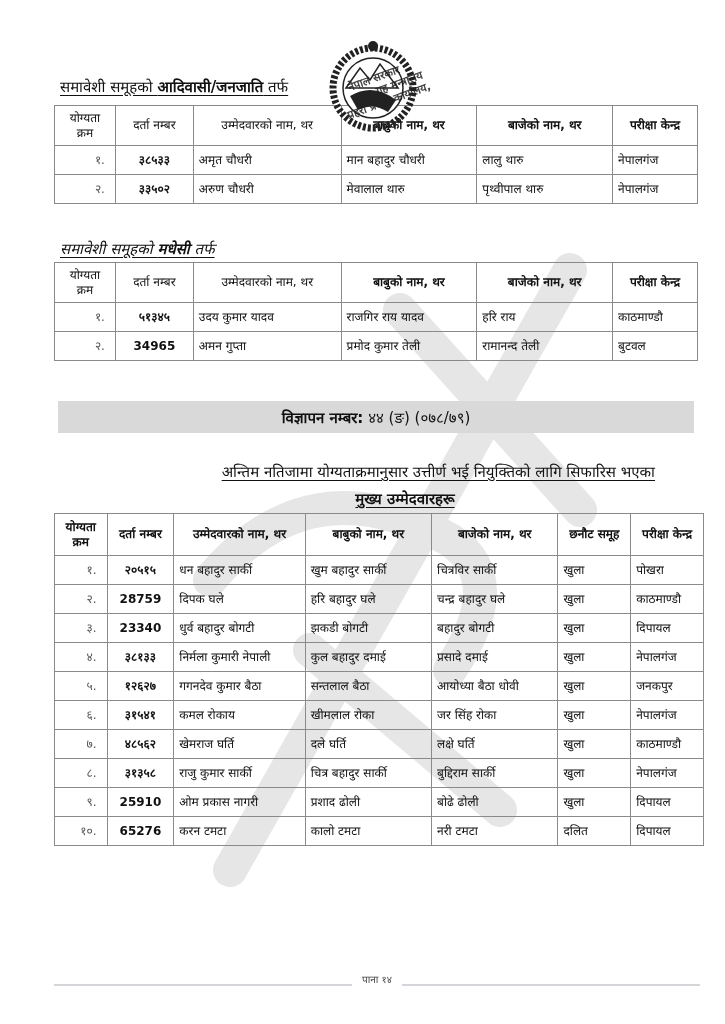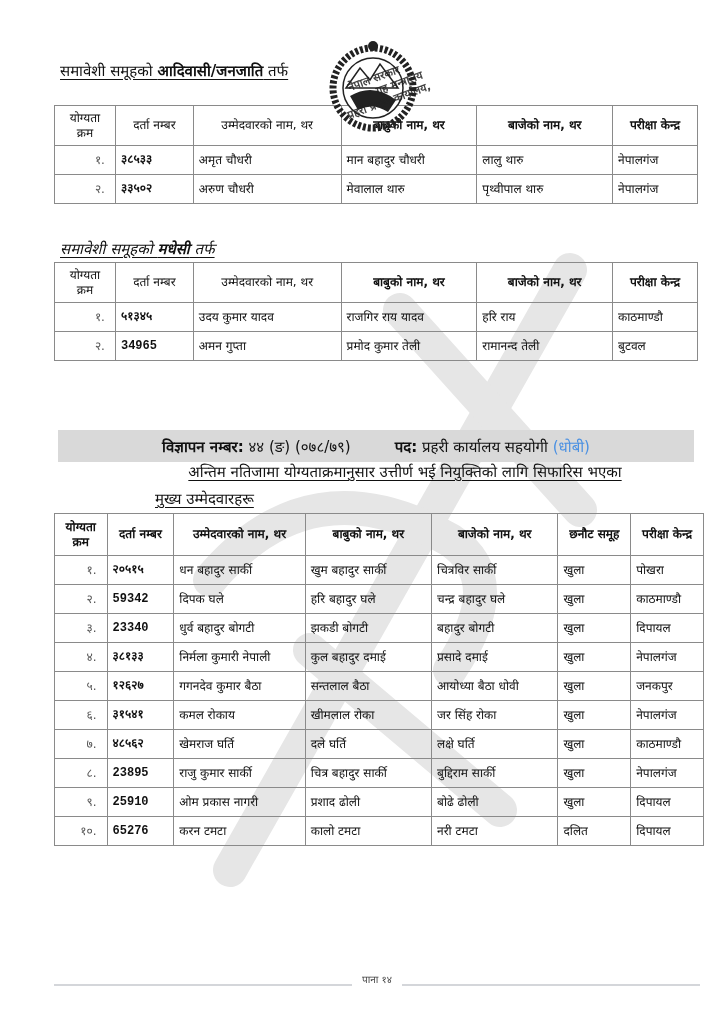--- a/index.html
+++ b/index.html
@@ -19,42 +19,42 @@
   .section-title b { font-weight:bold; }
   table.grid {
     position:absolute; border-collapse:collapse; font-size:12px; background:transparent;
   }
   table.grid th, table.grid td {
     border:1px solid #8a8a8a; padding:0 5px; line-height:15px;
   }
   table.grid th { font-weight:normal; text-align:center; font-size:12px; }
   table.grid th.bold { font-weight:bold; }
   table.grid td.num { text-align:right; padding-right:10px; color:#555; }
-  table.grid td.reg { font-weight:bold;font-family:Liberation Mono, monospace; }
+  table.grid td.reg { text-align:center; font-weight:bold; }
   .seal {
     position:absolute; left:318px; top:38px; width:110px; height:110px; z-index:2;
   }
   .seal-text {
     position:absolute; left:318px; top:92px; width:200px; z-index:3;
     font-size:11px; font-weight:bold; color:#222; transform:rotate(-20deg);
     transform-origin:left top; opacity:0.85; white-space:nowrap; line-height:13px;
   }
   .advert-bar {
     position:absolute; left:58px; top:401px; width:636px; height:32px; background:#d9d9d9;
-    display:flex; align-items:center; justify-content:center; gap:44px; font-size:15px;margin-top:29px;
+    display:flex; align-items:center; justify-content:center; gap:44px; font-size:15px;
   }
   .advert-bar .lbl { font-weight:bold; }
   .advert-bar .hl { color:#4a90e2; }
   .heading-main {
-    position:absolute; left:155px; top:461px; width:500px; text-align:center;
+    position:absolute; left:155px; top:461px; width:500px; text-align:right;
     font-size:15px; text-decoration:underline; text-underline-offset:3px; white-space:nowrap;
   }
   .heading-sub {
-    position:absolute; left:155px; top:488px; width:500px; 
-    font-size:15px; font-weight:normal; text-decoration:underline; text-underline-offset:3px;
+    position:absolute; left:155px; top:488px; width:500px; text-align:center;
+    font-size:15px; font-weight:bold; text-decoration:underline; text-underline-offset:3px;
   }
   .footer {
     position:absolute; left:54px; top:974px; width:646px; height:12px; display:flex; align-items:flex-end;
   }
   .footer .line { flex:1; height:2px; background:#d4d6da; }
   .footer .page { font-size:10px; color:#444; padding:0 10px; }
 </style>
 </head>
 <body>
 
@@ -75,21 +75,21 @@
     <path d="M28 50 L42 30 L52 42 L62 26 L80 50 Z" fill="#fff" stroke="#222" stroke-width="1.5"></path>
     <path d="M32 58 Q55 44 78 62 L70 74 Q55 64 40 72 Z" fill="#222"></path>
     <circle cx="55" cy="8" r="5" fill="#222"></circle>
   </svg>
   <div class="seal-text">
     <div style="padding-left:30px">नेपाल सरकार</div>
     <div style="padding-left:55px">गृह मन्त्रालय</div>
     <div style="padding-left:20px">प्रहरी प्रधान कार्यालय,</div>
   </div>
 
-  <div class="section-title" style="left:60px; top:60px;">
+  <div class="section-title" style="left:60px; top:76px;">
     <span>समावेशी समूहको </span><b>आदिवासी/जनजाति</b><span> तर्फ</span>
   </div>
 
   <table class="grid" id="t1" style="left:54px; top:105px; width:644px;">
     <colgroup>
         <col style="width:61px">
         <col style="width:78px">
         <col style="width:148px">
         <col style="width:136px">
         <col style="width:136px">
@@ -165,25 +165,20 @@
           <td>रामानन्द तेली</td>
           <td>बुटवल</td>
         </tr>
       </tbody>
   </table>
 
   <div class="advert-bar">
     <span>
       <span class="lbl">विज्ञापन नम्बर:</span>
       <span>४४ (ङ) (०७८/७९)</span>
-    </span>
-    <span>
-      <span class="lbl">पद:</span>
-      <span>प्रहरी कार्यालय सहयोगी</span>
-      <span class="hl">(धोबी)</span>
     </span>
   </div>
 
   <div class="heading-main">अन्तिम नतिजामा योग्यताक्रमानुसार उत्तीर्ण भई नियुक्तिको लागि सिफारिस भएका</div>
   <div class="heading-sub">मुख्य उम्मेदवारहरू</div>
 
   <table class="grid" id="t3" style="left:54px; top:513px; width:650px;">
     <colgroup>
         <col style="width:52px">
         <col style="width:66px">
@@ -209,21 +204,21 @@
           <td class="num">१.</td>
           <td class="reg">२०५१५</td>
           <td>धन बहादुर सार्की</td>
           <td>खुम बहादुर सार्की</td>
           <td>चित्रविर सार्की</td>
           <td>खुला</td>
           <td>पोखरा</td>
         </tr>
         <tr style="height: 29px;">
           <td class="num">२.</td>
-          <td class="reg">59342</td>
+          <td class="reg">28759</td>
           <td>दिपक घले</td>
           <td>हरि बहादुर घले</td>
           <td>चन्द्र बहादुर घले</td>
           <td>खुला</td>
           <td>काठमाण्डौ</td>
         </tr>
         <tr style="height: 29px;">
           <td class="num">३.</td>
           <td class="reg">23340</td>
           <td>धुर्व बहादुर बोगटी</td>
@@ -263,21 +258,21 @@
           <td class="num">७.</td>
           <td class="reg">४८५६२</td>
           <td>खेमराज घर्ति</td>
           <td>दले घर्ति</td>
           <td>लक्षे घर्ति</td>
           <td>खुला</td>
           <td>काठमाण्डौ</td>
         </tr>
         <tr style="height: 29px;">
           <td class="num">८.</td>
-          <td class="reg">23895</td>
+          <td class="reg">३१३५८</td>
           <td>राजु कुमार सार्की</td>
           <td>चित्र बहादुर सार्की</td>
           <td>बुद्दिराम सार्की</td>
           <td>खुला</td>
           <td>नेपालगंज</td>
         </tr>
         <tr style="height: 29px;">
           <td class="num">९.</td>
           <td class="reg">25910</td>
           <td>ओम प्रकास नागरी</td>

